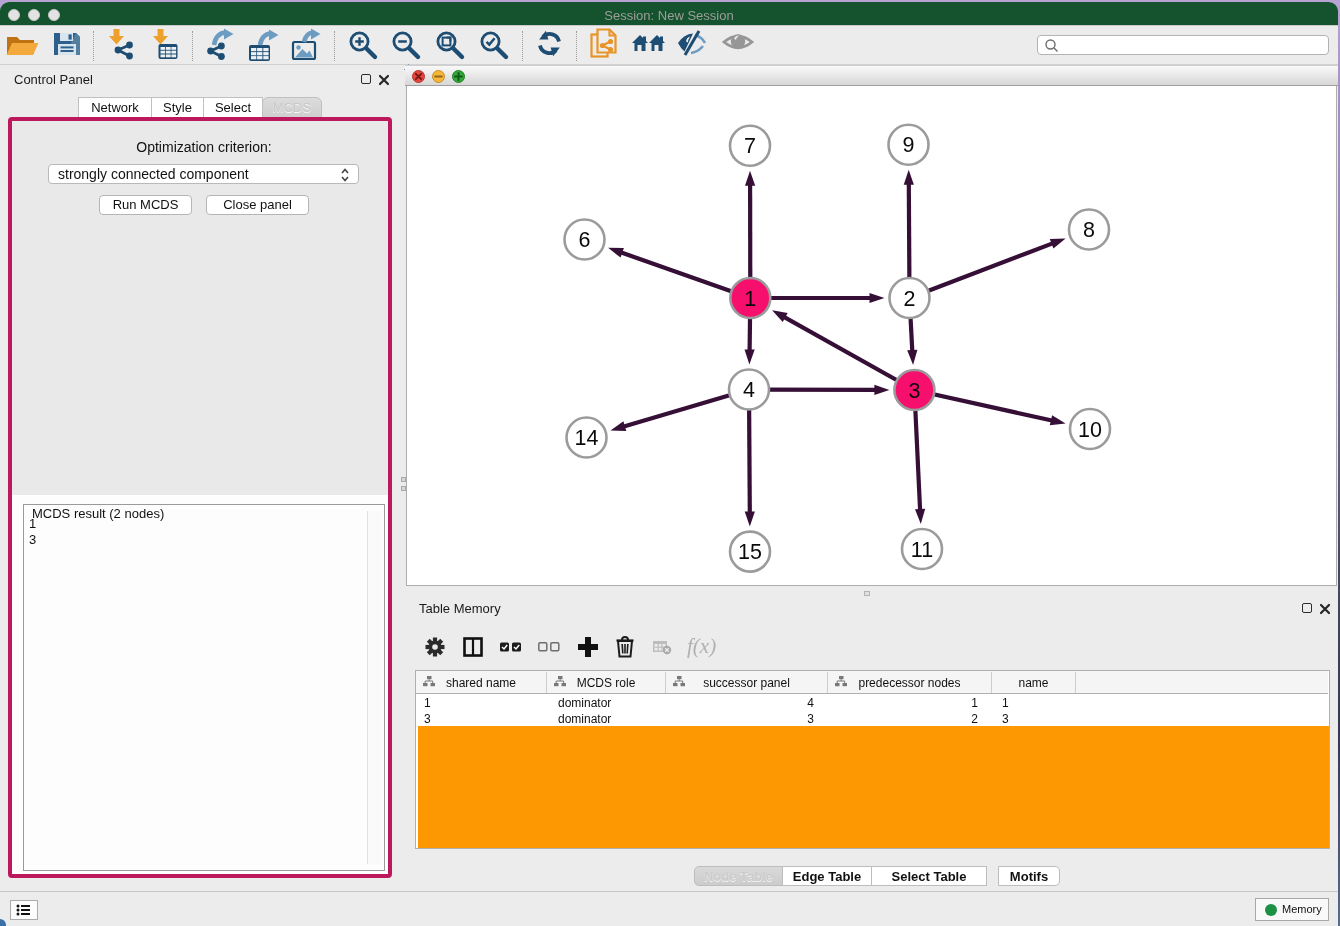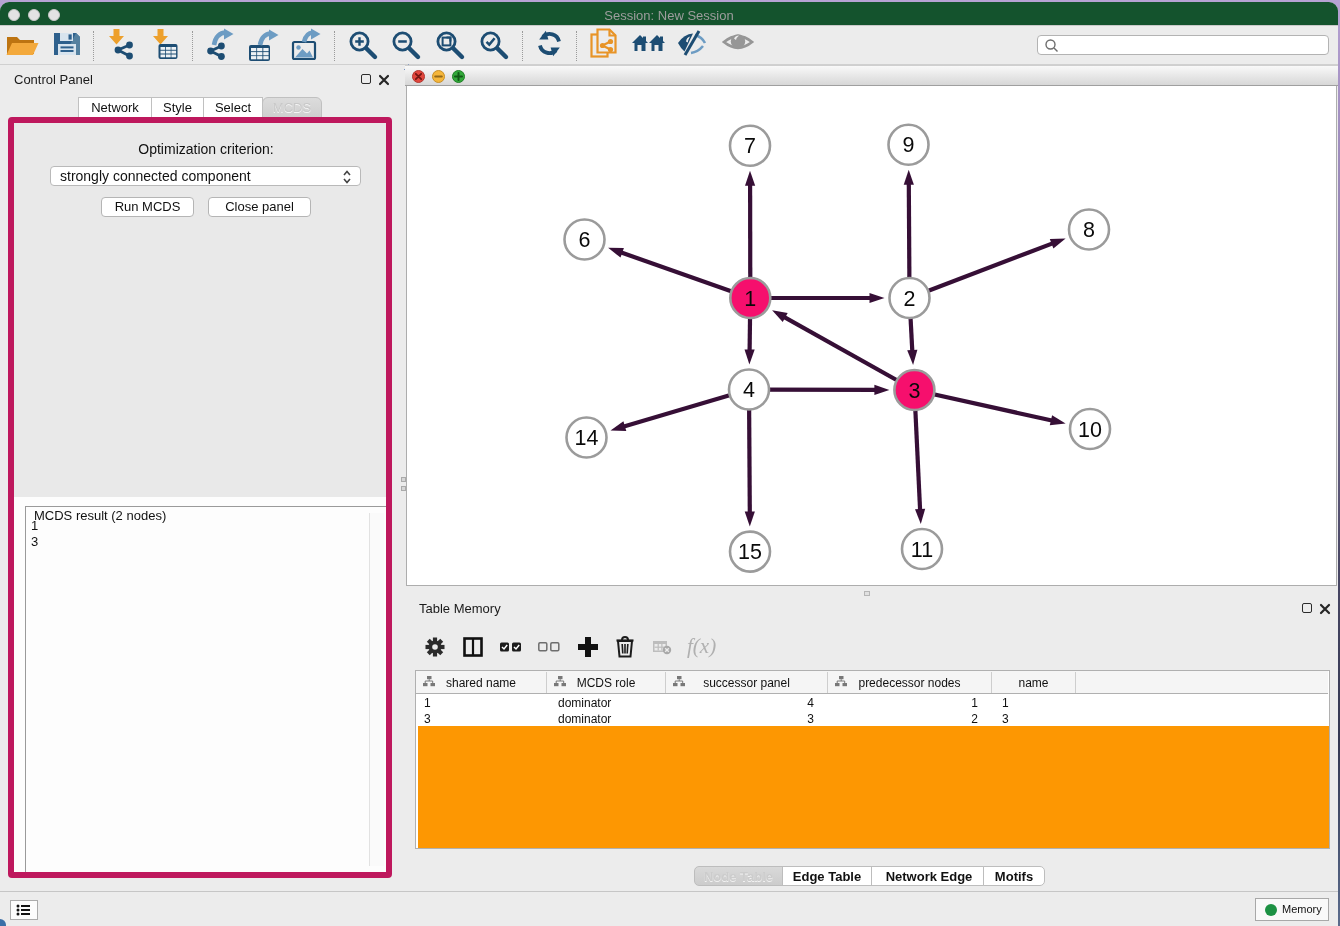--- a/index.html
+++ b/index.html
@@ -14,21 +14,21 @@
 .sep { position:absolute; top:4px; height:30px; width:0; border-left:1px dotted #9a9a9a; }
 .ticon { position:absolute; top:5px; }
 #searchbox { position:absolute; left:1037px; top:8px; width:292px; height:20px; background:#fff; border:1px solid #b3b3b3; border-radius:4px; }
 
 #cpanel { position:absolute; left:0; top:63px; width:400px; height:826px; background:#ececec; }
 #cptitle { position:absolute; left:14px; top:7px; font-size:13px; color:#1a1a1a; }
 .floatbtn { position:absolute; width:10px; height:10px; border:1.6px solid #2b2b2b; border-radius:2px; background:transparent; }
 .tabrow { position:absolute; height:21px; }
 .tab { position:absolute; top:0; height:21px; background:#fff; border:1px solid #c0c0c0; font-size:13px; color:#111; text-align:center; line-height:20px; }
 .tabsel { background:linear-gradient(#dcdcdc,#cfcfcf); color:#c8c8c8; text-shadow:0 1px 0 #f5f5f5; }
-#cpbody { position:absolute; left:8px; top:52px; width:384px; height:761px; border:6px solid #be185d; border-radius:4px; background:#e9e9e9; overflow:hidden; }
+#cpbody { position:absolute; left:8px; top:52px; width:384px; height:761px; border:4px solid #be185d; border-radius:4px; background:#e9e9e9; overflow:hidden; }
 #cpwhite { position:absolute; left:0; top:374px; width:100%; height:387px; background:#fdfdfd; }
 #optlabel { position:absolute; left:0; top:18px; width:384px; text-align:center; font-size:14px; color:#111; }
 #selbox { position:absolute; left:36px; top:43px; width:311px; height:20px; background:#fff; border:1px solid #b9b9b9; border-radius:4px; font-size:14px; color:#111; line-height:19px; padding-left:9px; }
 .btn { position:absolute; height:20px; background:#fff; border:1px solid #b5b5b5; border-radius:4px; font-size:13px; color:#111; text-align:center; line-height:18px; }
 #groupbox { position:absolute; left:11px; top:383px; width:362px; height:367px; border:1px solid #9a9a9a; }
 #grouplegend { position:absolute; left:5px; top:-8px; background:#fdfdfd; padding:0 3px; font-size:13px; color:#111;margin-top:9px; }
 #resscroll { position:absolute; right:2px; top:6px; width:15px; height:353px; background:#fafafa; border-left:1px solid #e2e2e2; }
 
 #vdiv { position:absolute; left:400px; top:63px; width:8px; height:826px; background:#ececec; }
 
@@ -446,22 +446,22 @@
         <div class="td" style="left:8px; top:40px;">3</div>
         <div class="td" style="left:142px; top:40px;">dominator</div>
         <div class="td" style="left:250px; top:40px; width:148px; text-align:right;">3</div>
         <div class="td" style="left:412px; top:40px; width:150px; text-align:right;">2</div>
         <div class="td" style="left:586px; top:40px;">3</div>
         <div style="position:absolute; left:2px; top:55px; width:911px; height:122px; background:#fd9702;"></div>
       </div>
     <div class="abs" style="left:286px; top:268px;">
       <div class="btab" style="left:0; width:89px; border-radius:5px 0 0 5px; background:linear-gradient(#d9d9d9,#cccccc); color:#cccccc; text-shadow:0 1px 0 #f2f2f2;">Node Table</div>
       <div class="btab" style="left:88px; width:90px;">Edge Table</div>
-      <div class="btab" style="left:177px; width:116px;">Network Edge</div>
-      <div class="btab" style="left:289px; width:62px; border-radius:0 5px 5px 0;">Motifs</div>
+      <div class="btab" style="left:177px; width:116px;">Select Table</div>
+      <div class="btab" style="left:304px; width:62px; border-radius:0 5px 5px 0;">Motifs</div>
     </div>
   </div>
 
   <div id="statusbar">
     <div id="listbtn">
         <svg width="26" height="18" viewBox="0 0 26 18" style="position:absolute;left:0;top:0;">
           <circle cx="7" cy="5" r="1.5" fill="#111"></circle>
           <circle cx="7" cy="9" r="1.5" fill="#111"></circle>
           <circle cx="7" cy="13" r="1.5" fill="#111"></circle>
           <rect x="10" y="4" width="9" height="2" fill="#111"></rect>

